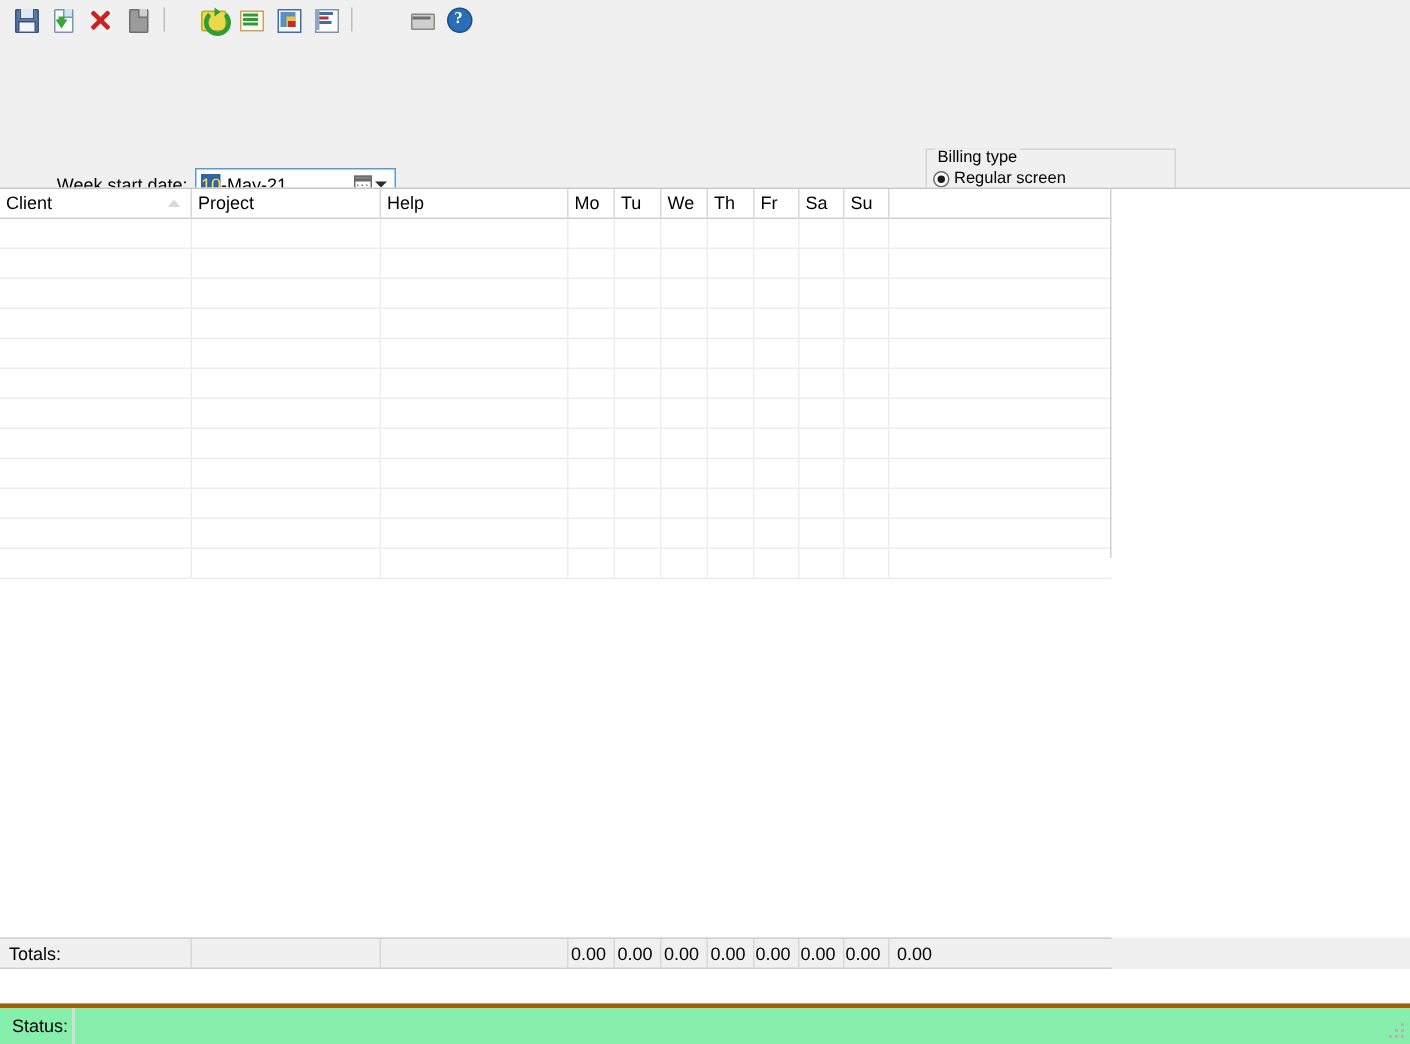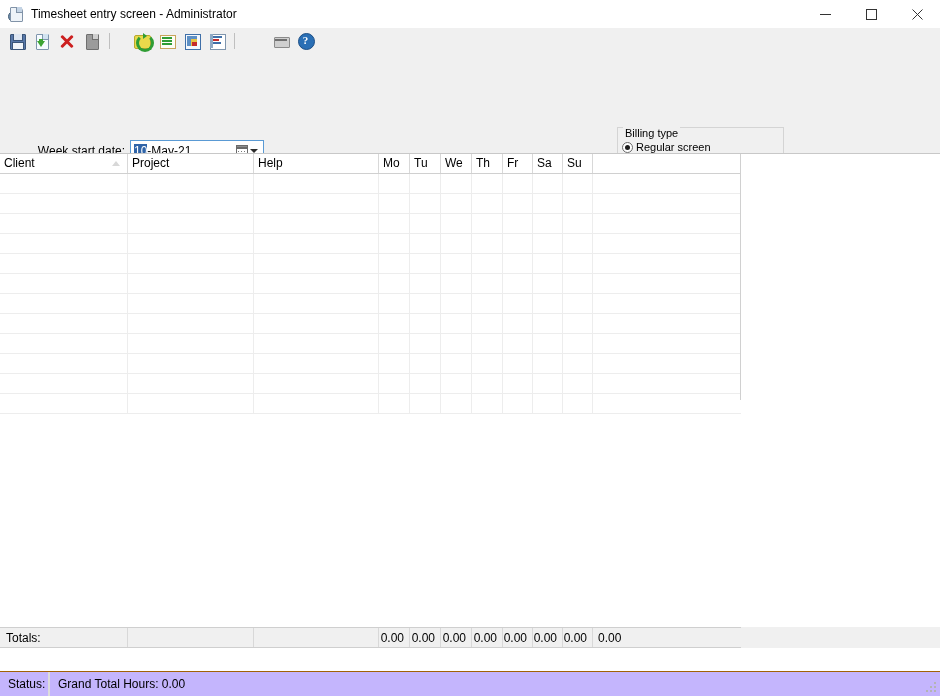--- a/index.html
+++ b/index.html
@@ -191,21 +191,21 @@
   .date-text {
     font-size: 12px;
     color: #000;
     padding-left: 3px;
     white-space: nowrap;
     display: flex;
     align-items: baseline;
   }
   .date-sel {
     background: #2f64a8;
-    color: #ffffff;
+    color: #fde047;
   }
   .date-btn {
     position: absolute;
     right: 1px; top: 1px;
     width: 30px; height: 17px;
     display: flex; align-items: center; justify-content: center;
     gap: 2px;
   }
   .cal-ic { width: 12px; height: 12px; position: relative; }
   .cal-ic .top { position:absolute; left:0; top:0; width:12px; height:3px; background:#8e8e8e; border:1px solid #6a6a6a; box-sizing:border-box;}
@@ -386,22 +386,22 @@
     position: relative;
     flex: 0 0 auto;
     height: 23px;
     background: #ffffff;
   }
 
   
   .statusbar {
     position: relative;
     height: 24px;
-    background: #c4b5fd;
-    border-top: 1px solid #a16207;
+    background: #86efac;
+    border-top: 3px solid #a16207;
     flex: 0 0 auto;
     display: flex;
     align-items: flex-end;
   }
   .sb-cell {
     font-size: 12px;
     color: #000;
     height: 24px;
     line-height: 24px;
     padding-left: 8px;
@@ -422,46 +422,20 @@
     position: absolute;
     width: 2px; height: 2px;
     background: #b4b4b4;
   }
 </style>
 </head>
 <body>
 
 <div id="app">
 
-  <div class="titlebar">
-    <div class="title-icon">
-      <div class="clock"></div>
-      <div class="sheet"></div>
-      <div class="curl"></div>
-    </div>
-    <div class="title-text">Timesheet entry screen - Administrator</div>
-    <div class="win-controls">
-      <div class="win-btn">
-        <svg width="11" height="11" viewBox="0 0 11 11">
-            <line x1="0" y1="5.5" x2="11" y2="5.5" stroke="#333" stroke-width="1"></line>
-          </svg>
-      </div>
-      <div class="win-btn">
-        <svg width="11" height="11" viewBox="0 0 11 11">
-            <rect x="0.5" y="0.5" width="10" height="10" fill="none" stroke="#333" stroke-width="1"></rect>
-          </svg>
-      </div>
-      <div class="win-btn">
-        <svg width="11" height="11" viewBox="0 0 11 11">
-            <line x1="0.5" y1="0.5" x2="10.5" y2="10.5" stroke="#333" stroke-width="1"></line>
-            <line x1="10.5" y1="0.5" x2="0.5" y2="10.5" stroke="#333" stroke-width="1"></line>
-          </svg>
-      </div>
-    </div>
-  </div>
 
 
   <div class="toolbar">
     <div class="tb-btn">
       <div class="ic ic-save">
         <div class="body"></div>
           <div class="shutter"></div>
           <div class="label"></div>
       </div>
     </div>
@@ -796,21 +770,20 @@
     <div class="tcell num" style="width:30px">0.00</div>
     <div class="tcell num" style="width:30px">0.00</div>
     <div class="tcell" style="width:148px; border-right:none; padding-left:5px">0.00</div>
   </div>
   <div class="totals-strip"></div>
 
   <div class="statusbar">
     <div class="sb-cell" style="width:48px">Status:</div>
     <div class="sb-div"></div>
     <div class="sb-div"></div>
-    <div class="sb-cell" style="width:400px">Grand Total Hours: 0.00</div>
     <div class="grip">
       <i style="left:8px; top:8px"></i>
       <i style="left:4px; top:8px"></i>
       <i style="left:8px; top:4px"></i>
       <i style="left:0px; top:8px"></i>
       <i style="left:4px; top:4px"></i>
       <i style="left:8px; top:0px"></i>
     </div>
   </div>
 

